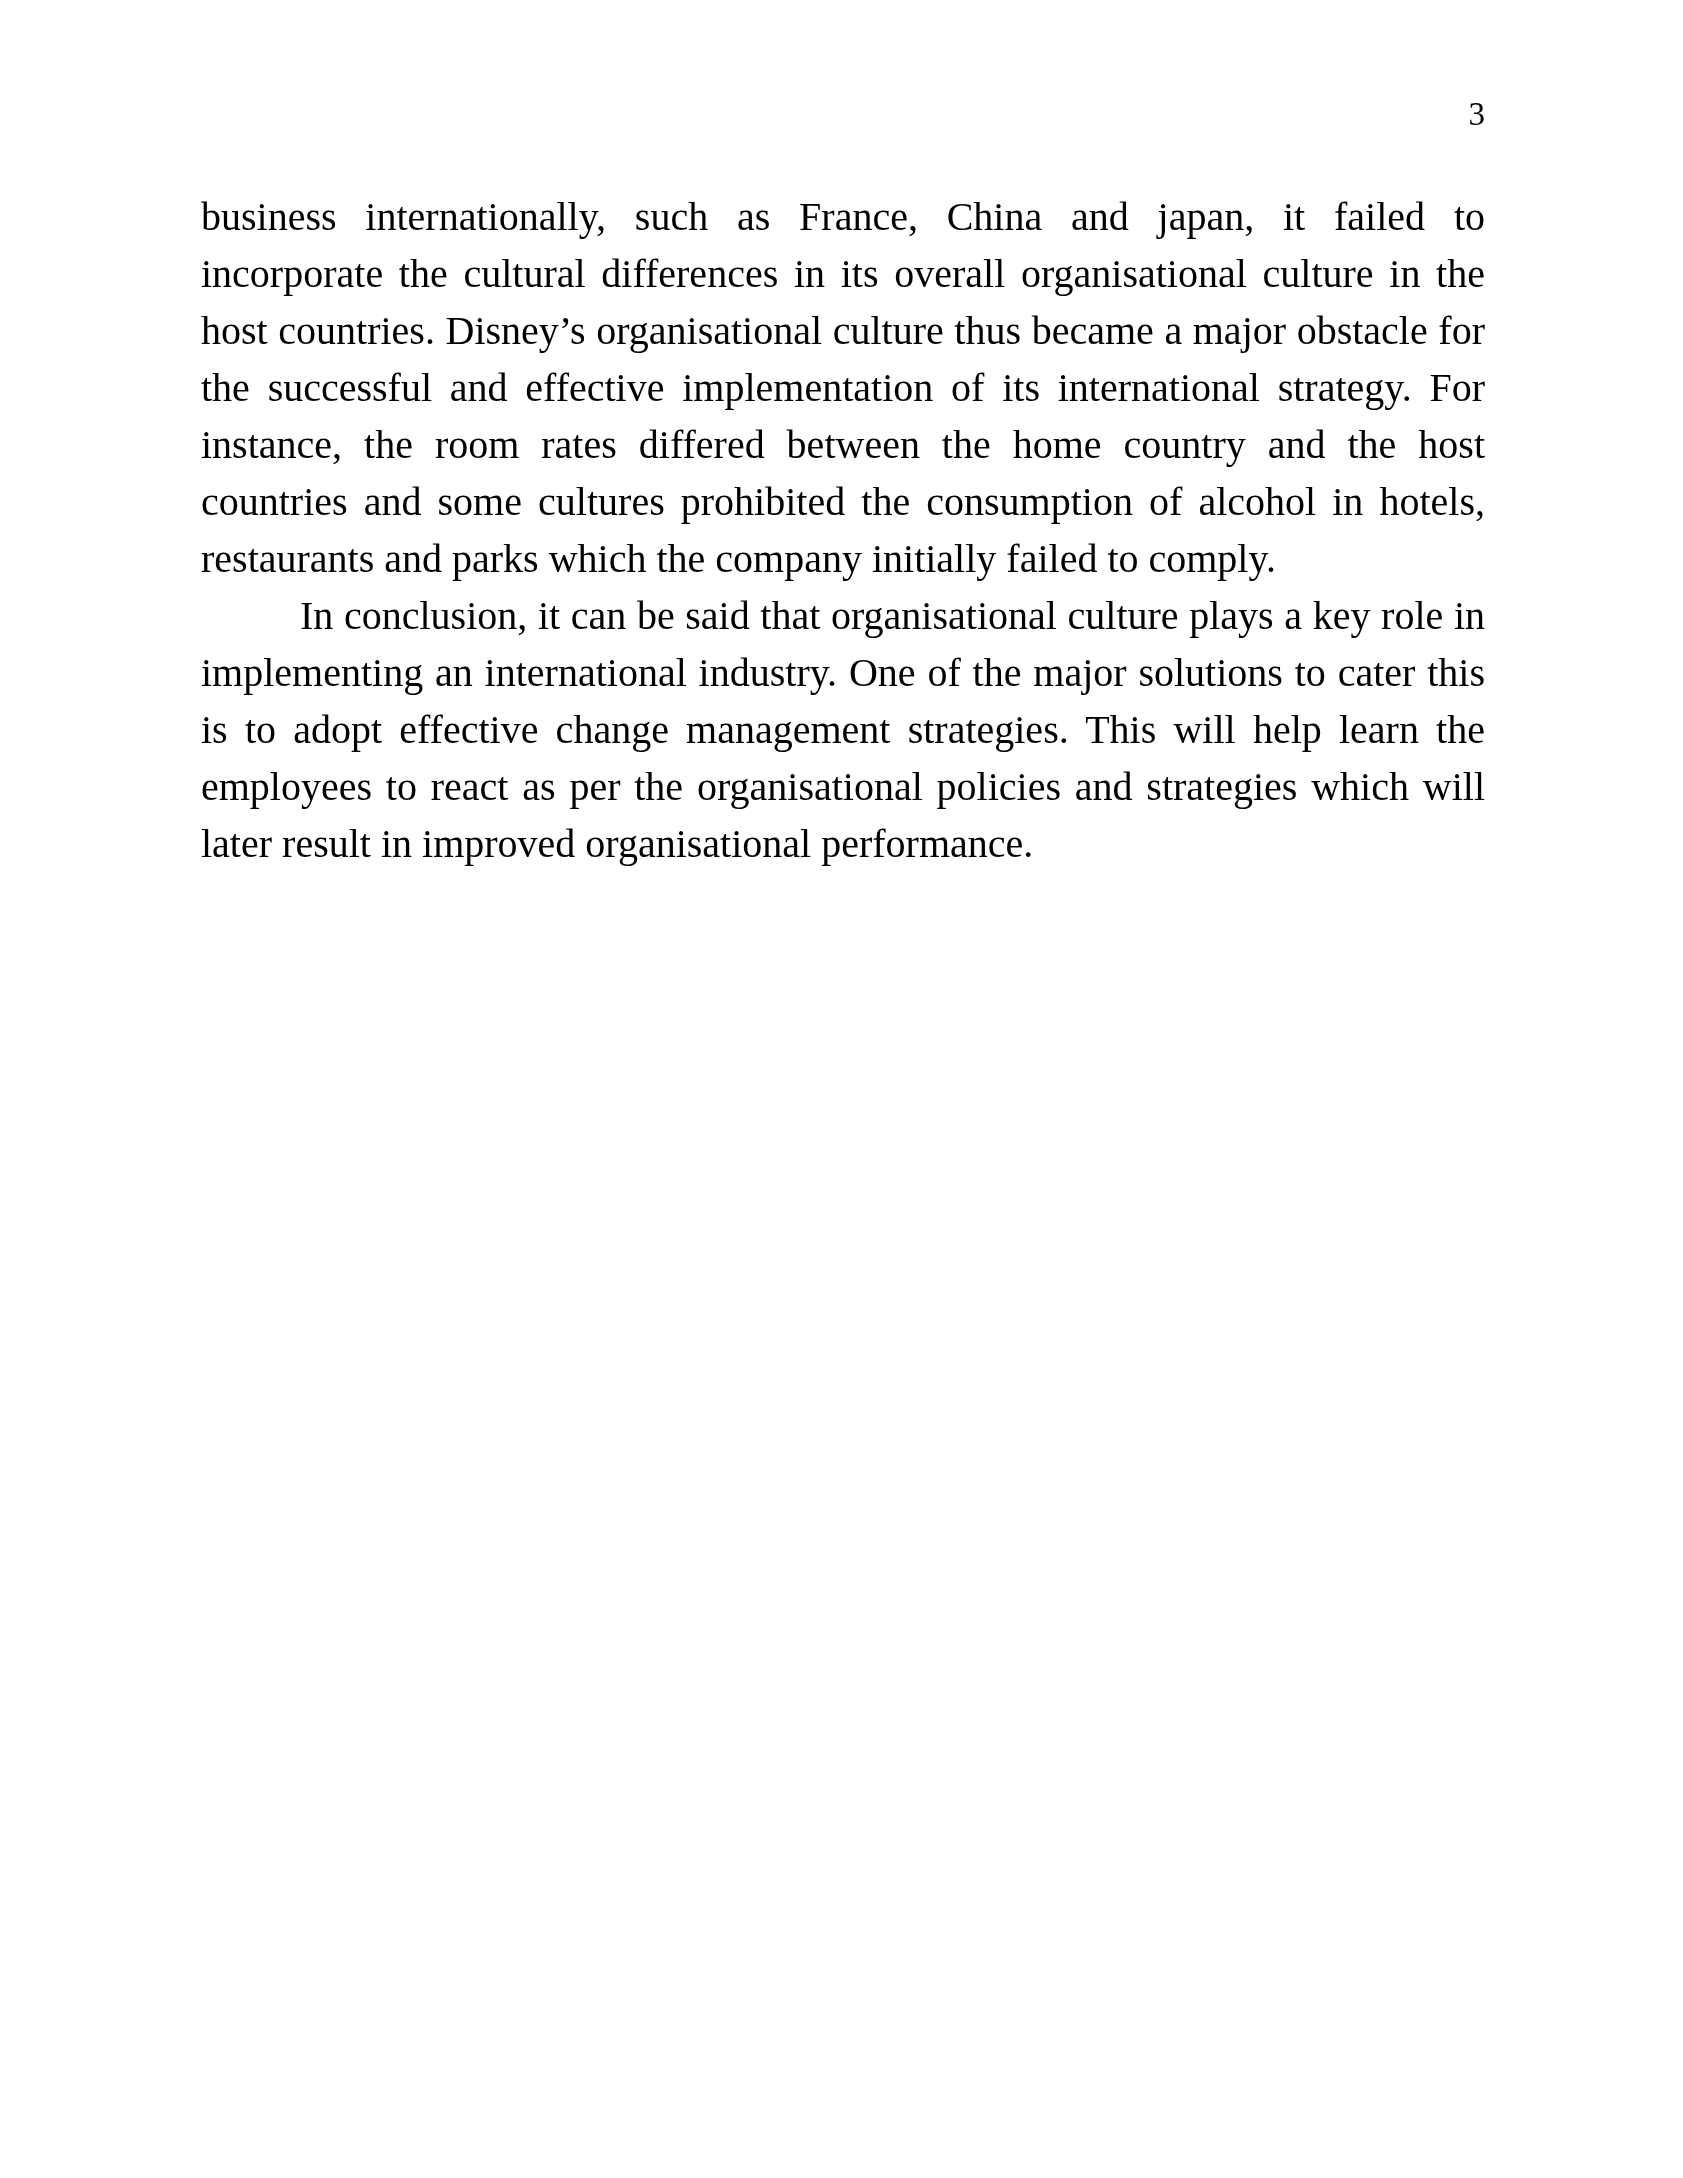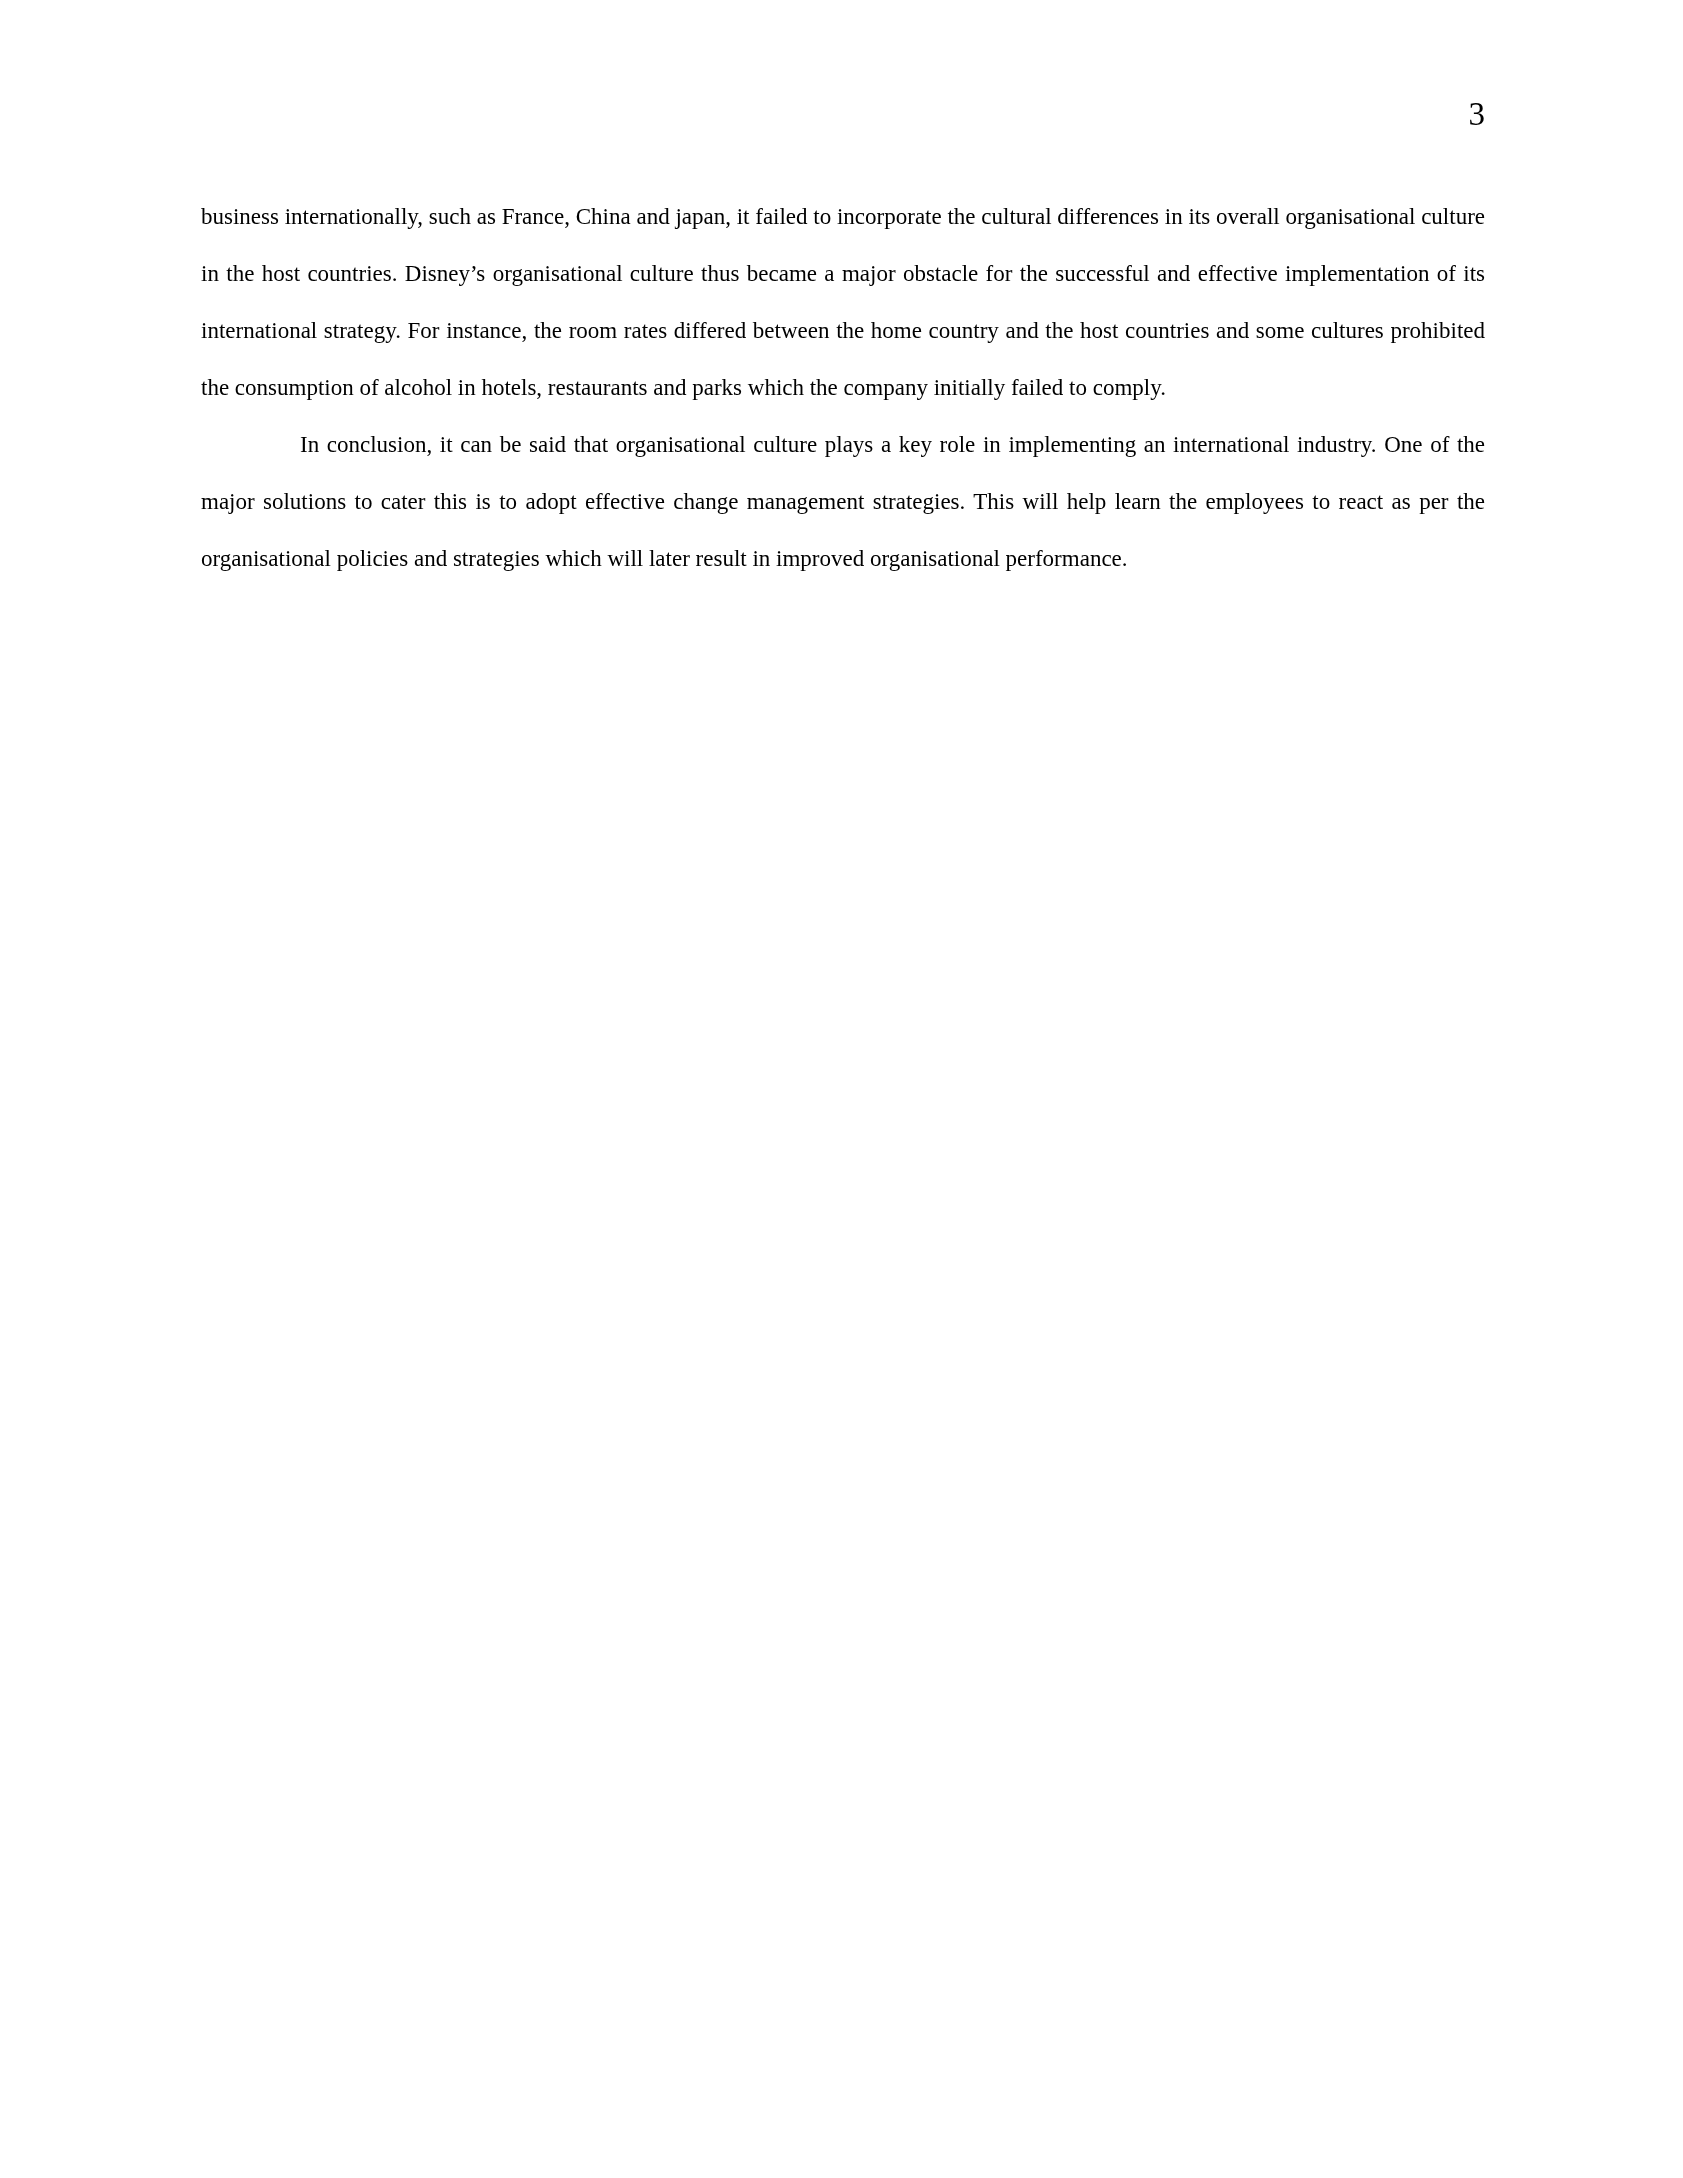--- a/index.html
+++ b/index.html
@@ -23,21 +23,21 @@
     width: 1287px;
     text-align: right;
     font-size: 33px;
     line-height: 39px;
   }
   .body-text {
     position: absolute;
     top: 188px;
     left: 201px;
     width: 1284px;
-    font-size: 23px;
+    font-size: 40px;
     line-height: 57px;
     text-align: justify;
     hyphens: none;
   }
   .body-text p {
     margin: 0;
     padding: 0;
   }
   .body-text p.indent {
     text-indent: 99px;

